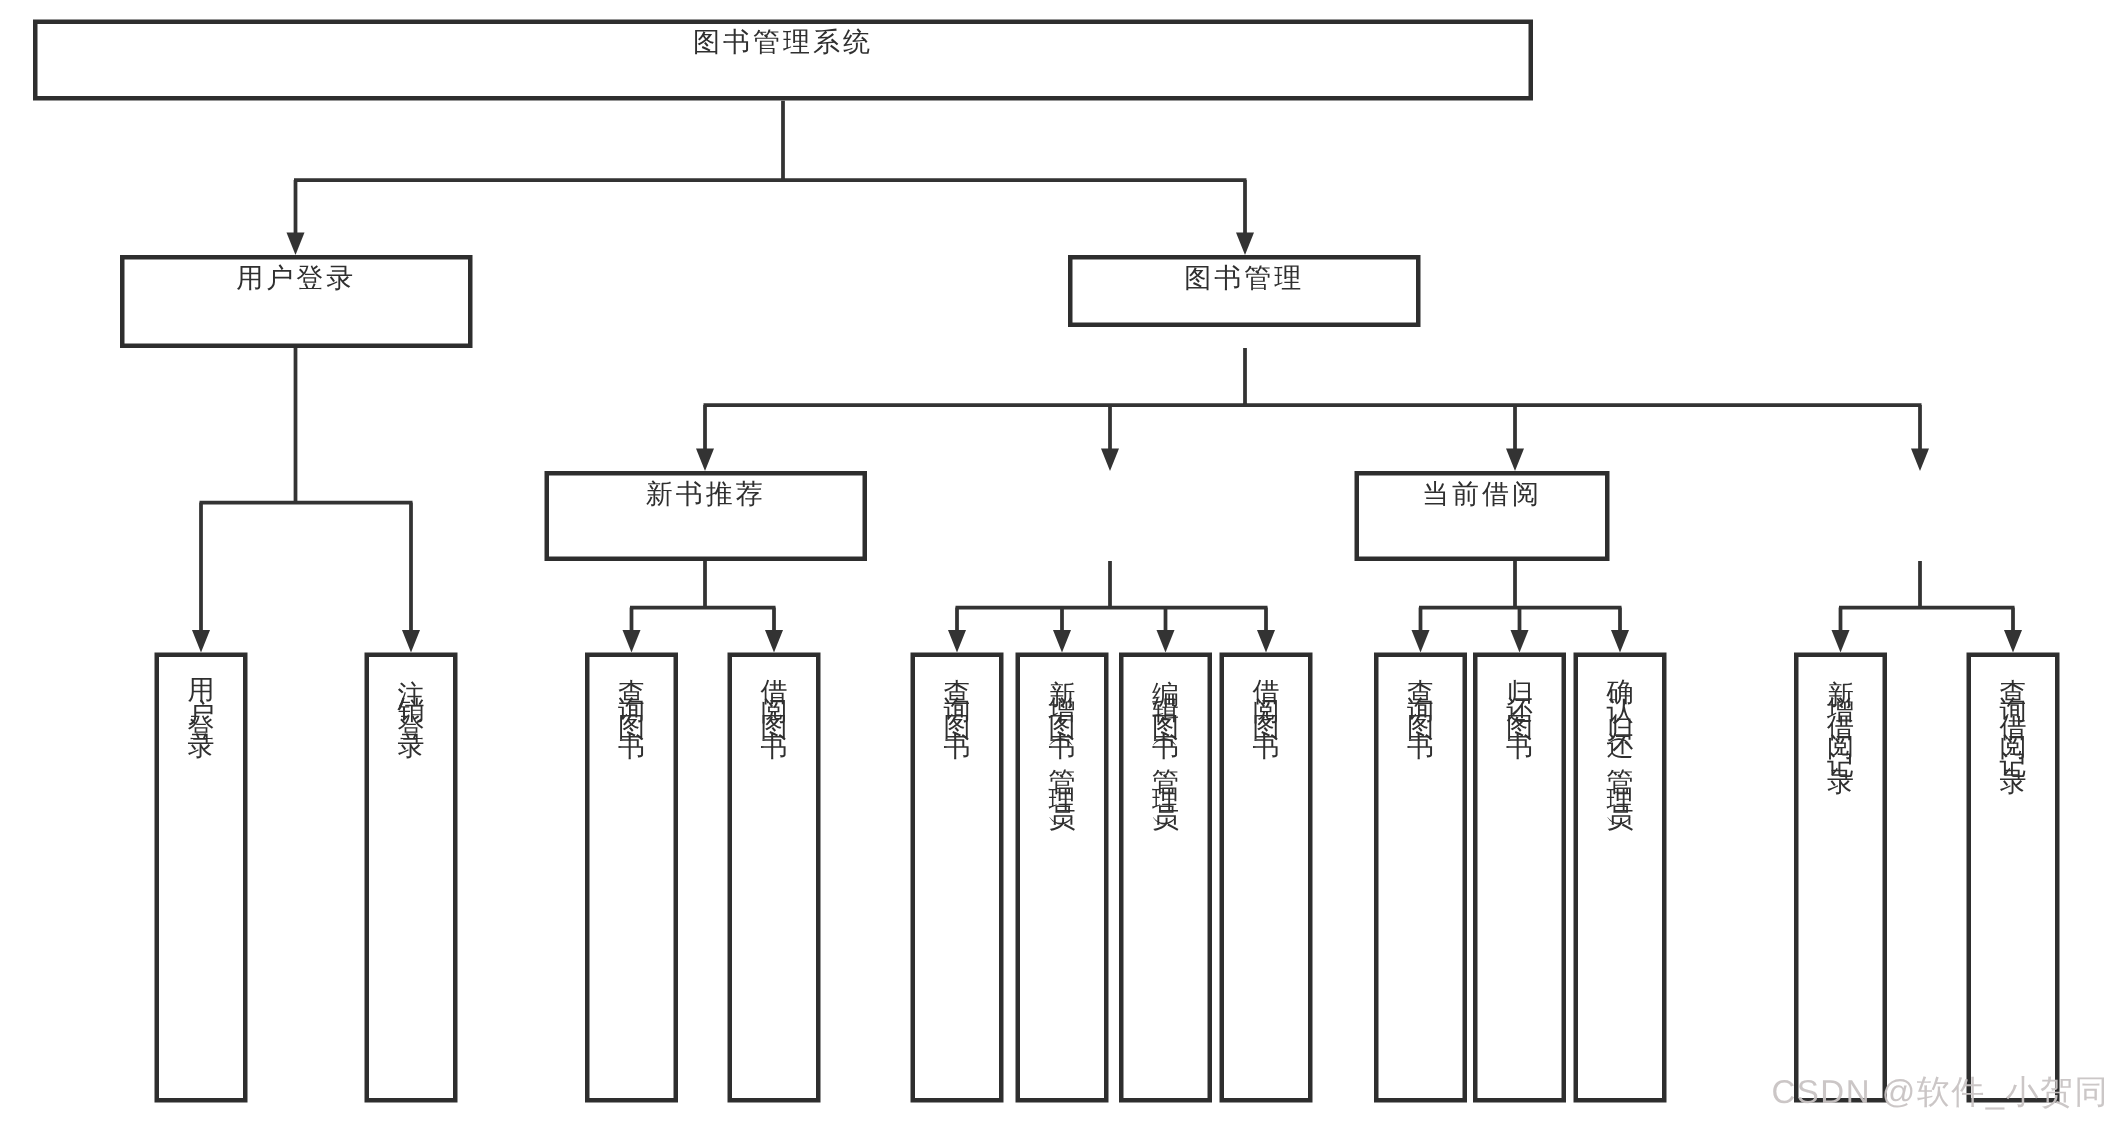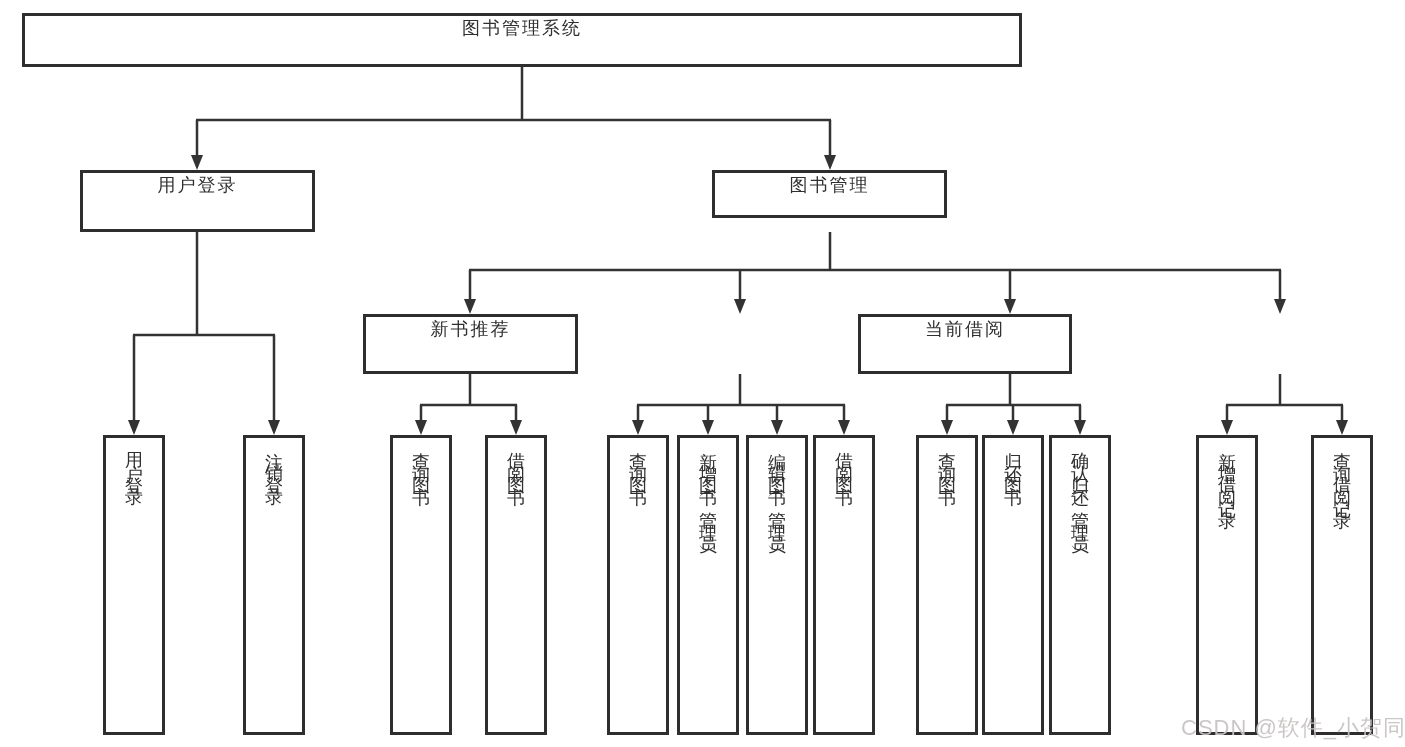--- a/index.html
+++ b/index.html
@@ -106,21 +106,21 @@
   <div class="node" style="left:80px;top:170px;width:235px;height:62px">
     <span class="h-label">用户登录</span>
   </div>
   <div class="node" style="left:712px;top:170px;width:235px;height:48px">
     <span class="h-label">图书管理</span>
   </div>
 
   <div class="node" style="left:363px;top:314px;width:215px;height:60px">
     <span class="h-label">新书推荐</span>
   </div>
-  <div class="node" style="left:858px;top:314px;width:214px;height:60px">
+  <div class="node" style="left:903px;top:314px;width:170px;height:60px">
     <span class="h-label">当前借阅</span>
   </div>
 
   <div class="node" style="left:103px;top:435px;width:62px;height:300px">
     <span class="v-label">用户登录</span>
   </div>
   <div class="node" style="left:243px;top:435px;width:62px;height:300px">
     <span class="v-label">注销登录</span>
   </div>
 

